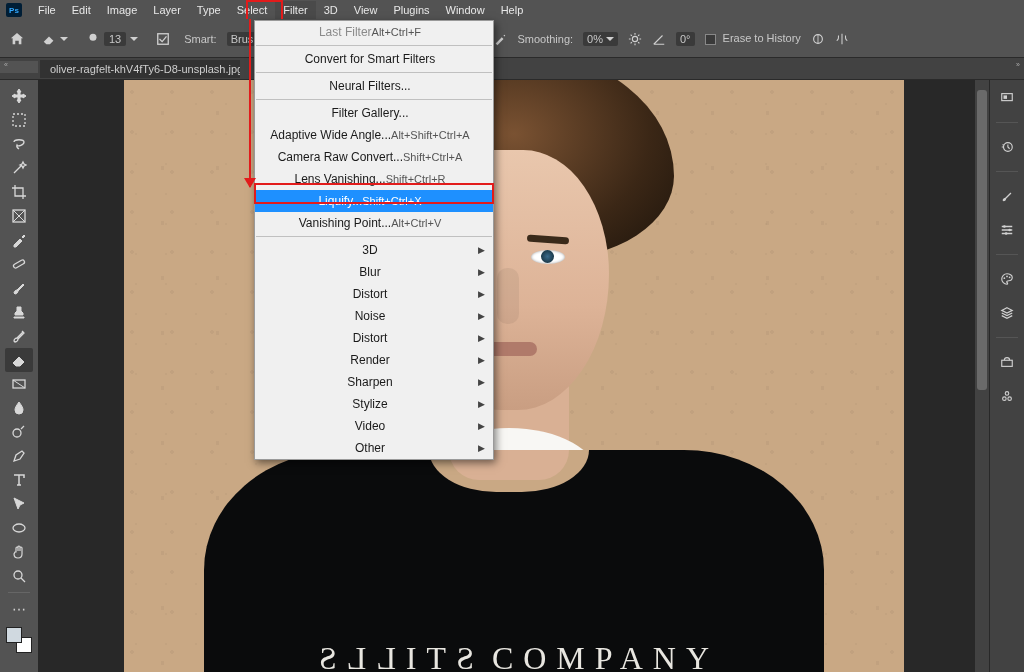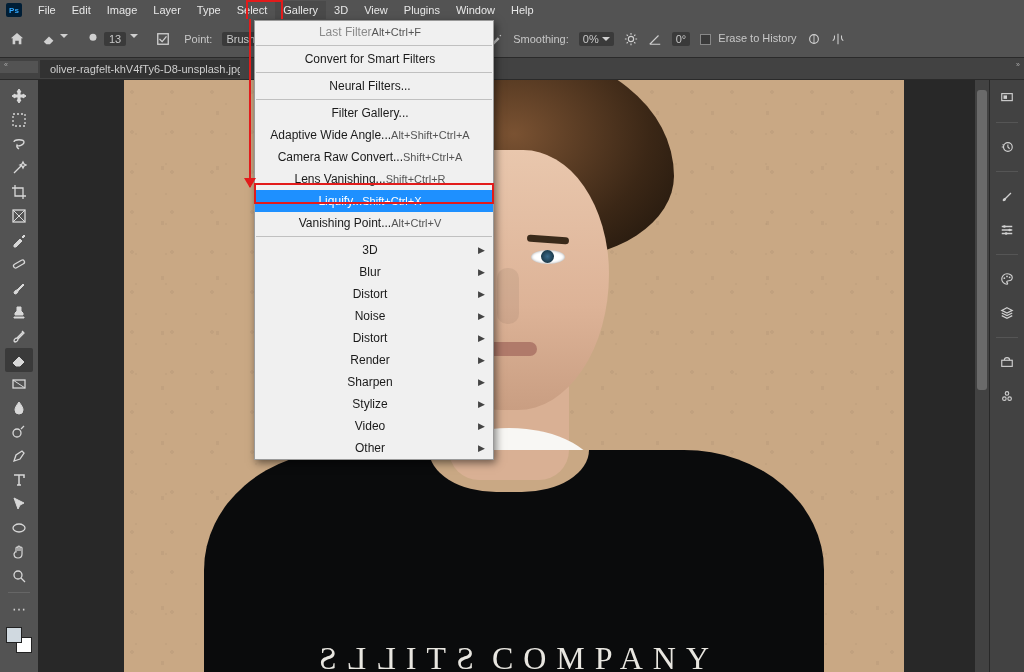--- a/index.html
+++ b/index.html
@@ -57,21 +57,21 @@
   .optionsbar .home-btn {
     width: 22px;
     height: 22px;
     display: flex;
     align-items: center;
     justify-content: center;
   }
   .icon-svg { width: 14px; height: 14px; fill: #d0d0d0; }
   .opt-chip {
     display: flex;
-    align-items: flex-start;
+    align-items: center;
     gap: 4px;
     padding: 2px 4px;
   }
   .opt-num {
     background: #3a3a3a;
     padding: 1px 5px;
     border-radius: 2px;
   }
   .opt-dd {
     background: #3a3a3a;
@@ -486,21 +486,21 @@
 <body>
 
 <div class="menubar">
   <div class="ps-icon">Ps</div>
   <div class="menu-item">File</div>
   <div class="menu-item">Edit</div>
   <div class="menu-item">Image</div>
   <div class="menu-item">Layer</div>
   <div class="menu-item">Type</div>
   <div class="menu-item">Select</div>
-  <div class="menu-item active">Gallery</div>
+  <div class="menu-item active">Filter</div>
   <div class="menu-item">3D</div>
   <div class="menu-item">View</div>
   <div class="menu-item">Plugins</div>
   <div class="menu-item">Window</div>
   <div class="menu-item">Help</div>
 </div>
 
 <div class="optionsbar">
   <div class="home-btn">
     <svg class="icon-svg" viewBox="0 0 16 16">
@@ -523,21 +523,21 @@
     <svg class="chev-dn" viewBox="0 0 8 8">
         <path d="M0 2l4 4 4-4z"></path>
       </svg>
   </div>
   <div class="opt-chip">
     <svg class="icon-svg" viewBox="0 0 16 16">
         <rect x="2" y="2" width="12" height="12" fill="none" stroke="#d0d0d0" stroke-width="1.5"></rect>
         <path d="M4 8l3 3 5-6" fill="none" stroke="#d0d0d0" stroke-width="1.5"></path>
       </svg>
   </div>
-  <span>Point:</span>
+  <span>Smart:</span>
   <div class="opt-dd">
     <span>Brush</span>
   </div>
 
   <div style="flex:0 0 210px"></div>
 
   <svg class="icon-svg" viewBox="0 0 16 16">
       <path d="M3 13l7-7 2 2-7 7zM12 4l1-1 1 1-1 1z"></path>
     </svg>
 

